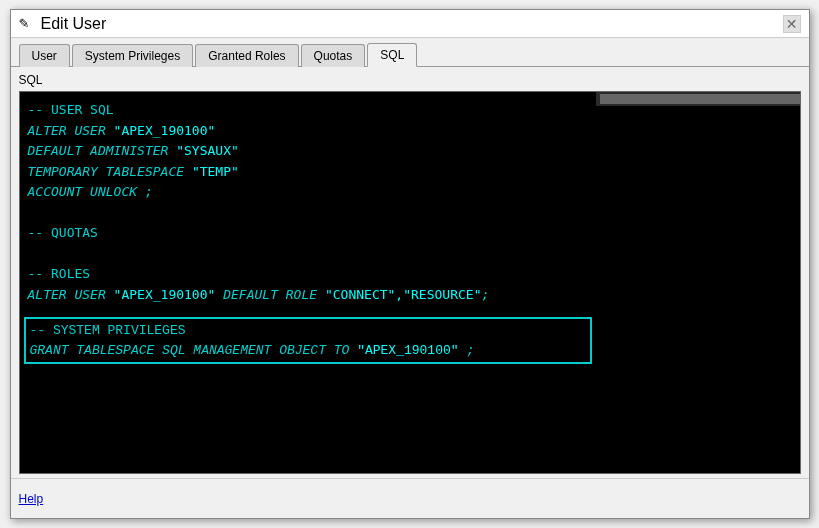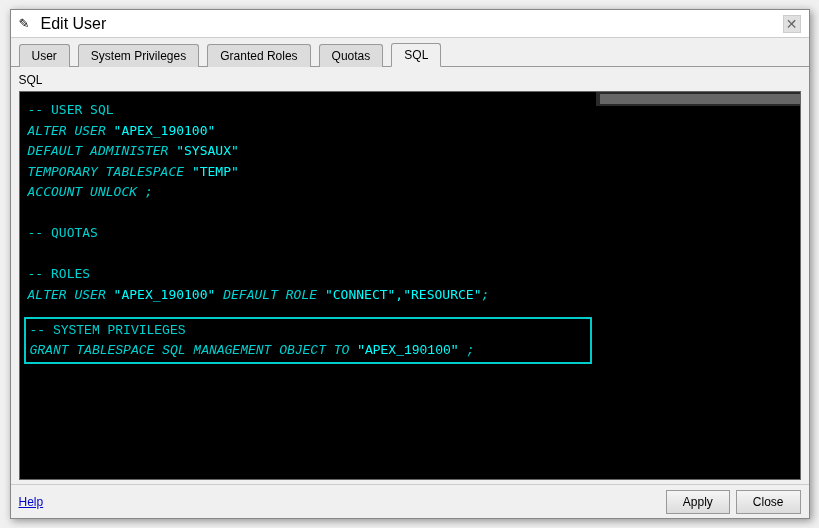--- a/index.html
+++ b/index.html
@@ -57,21 +57,21 @@
       border: 1px solid #ccc;
       background: #e0e0e0;
     }
     .tab-bar {
       display: flex;
       align-items: flex-end;
       background: #f0f0f0;
       padding: 4px 0 0 8px;
       border-bottom: 1px solid #999;
       flex-shrink: 0;
-      gap: 8px;
+      gap: 2px;
     }
     .tab {
       padding: 4px 12px;
       font-size: 12px;
       border: 1px solid #999;
       background: #dcdcdc;
       cursor: pointer;
       color: #000;
       border-bottom: none;
       border-radius: 3px 3px 0 0;
@@ -137,21 +137,21 @@
       display: flex;
       align-items: center;
     }
     .scrollbar-h-thumb {
       width: 200px;
       height: 10px;
       background: #666;
       margin-left: 4px;
     }
     .footer {
-      height: 34px;
+      height: 40px;
       display: flex;
       align-items: center;
       justify-content: space-between;
       padding: 0 8px;
       border-top: 1px solid #ccc;
       flex-shrink: 0;
       background: #f0f0f0;
     }
     .footer-left {}
     .footer-right {
@@ -223,18 +223,14 @@
       <div class="scrollbar-h">
         <div class="scrollbar-h-thumb"></div>
       </div>
     </div>
   </div>
 
   <div class="footer">
     <div class="footer-left">
       <button class="btn-link">Help</button>
     </div>
-    <div class="footer-right">
-      <button class="btn">Apply</button>
-      <button class="btn">Close</button>
-    </div>
   </div>
 </div>
 
 </body></html>

